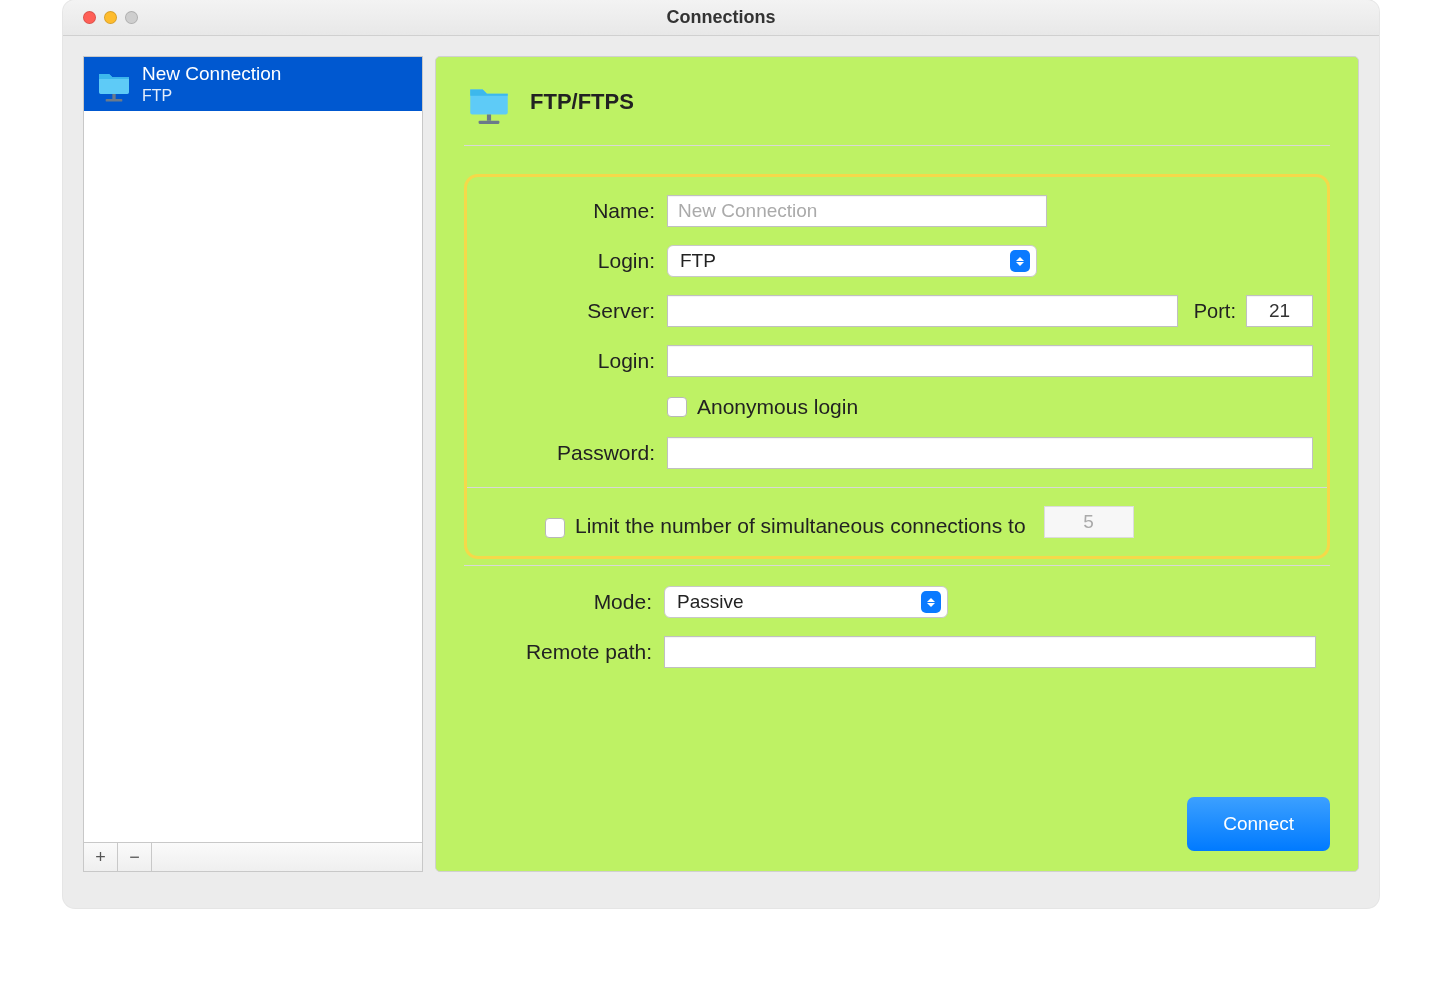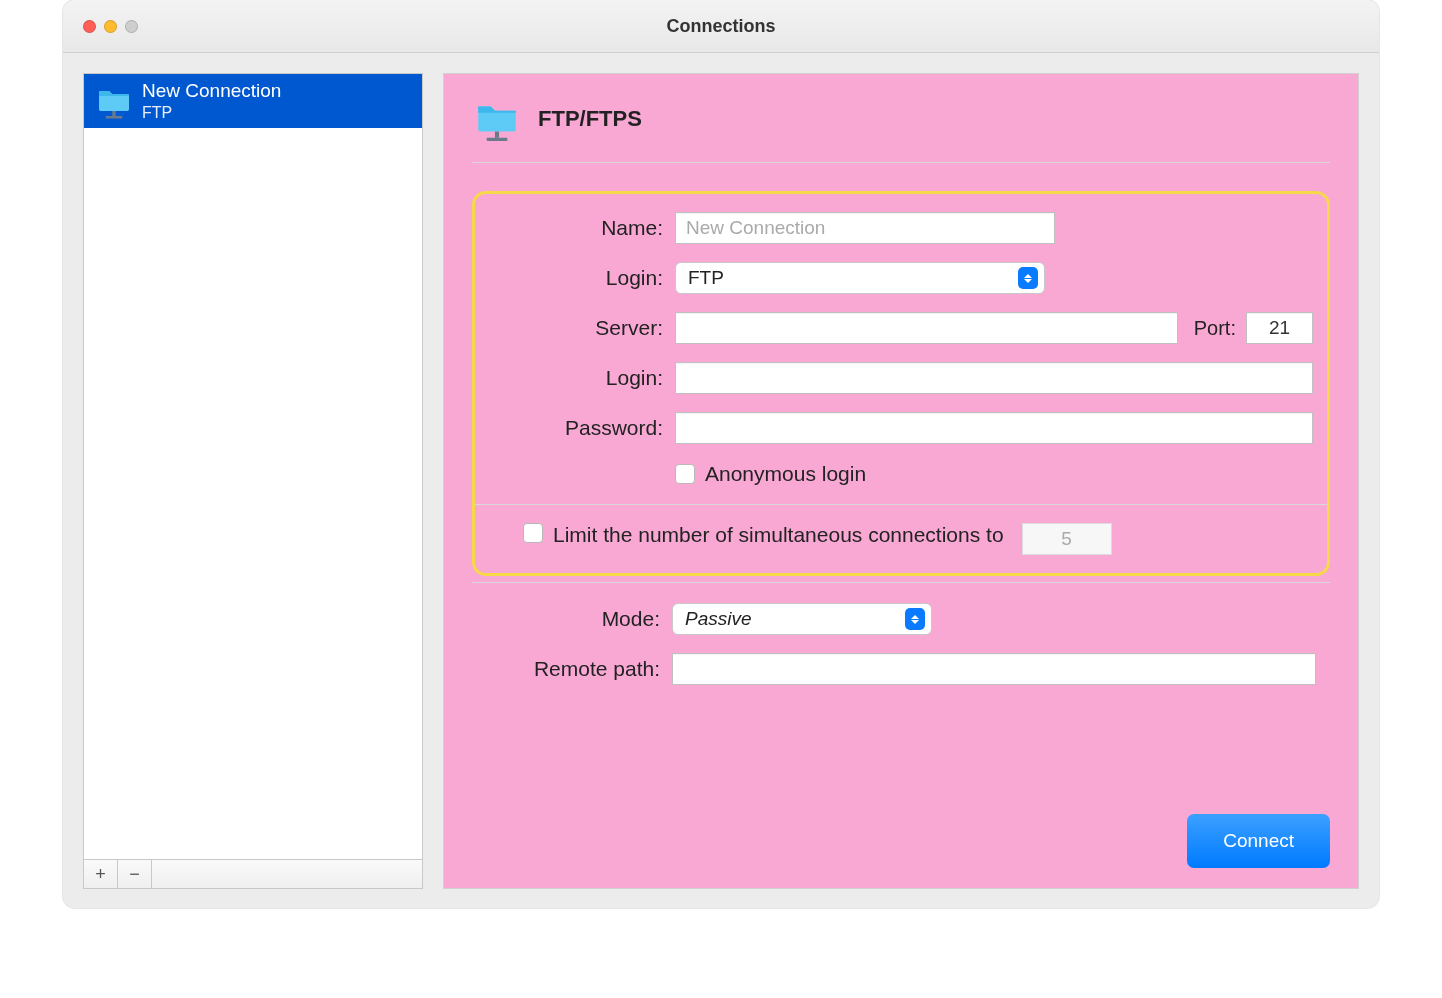--- a/index.html
+++ b/index.html
@@ -21,21 +21,21 @@
       height: 908px;
       margin: 0 auto;
       background: #ececec;
       border-radius: 12px;
       overflow: hidden;
       position: relative;
       box-shadow: 0 0 0 1px rgba(0,0,0,0.1);
     }
 
     .titlebar {
-      height: 53px;
+      height: 36px;
       background: linear-gradient(to bottom, #f3f3f3, #e8e8e8);
       border-bottom: 1px solid #d0d0d0;
       display: flex;
       align-items: center;
       position: relative;
     }
 
     .traffic-lights {
       display: flex;
       gap: 8px;
@@ -58,21 +58,21 @@
       transform: translateX(-50%);
       font-size: 18px;
       font-weight: 600;
       color: #333;
     }
 
     .window-body {
       display: flex;
       height: calc(100% - 52px);
       padding: 20px 20px 20px 0;
-      gap: 20px;
+      gap: 12px;
     }
 
     .sidebar {
       width: 360px;
       display: flex;
       flex-direction: column;
       padding-left: 20px;
     }
 
     .sidebar-list {
@@ -135,23 +135,23 @@
       border-right: 1px solid #c8c8c8;
       cursor: pointer;
     }
 
     .sidebar-footer-spacer {
       flex: 1;
     }
 
     .detail-panel {
       flex: 1;
-      background: #f9a8d4;
+      background: #bef264;
       border: 1px solid #d0d0d0;
-      border-radius: 0;
+      border-radius: 5px;
       padding: 20px 28px;
       display: flex;
       flex-direction: column;
     }
 
     .panel-header {
       display: flex;
       align-items: center;
       gap: 16px;
       padding-bottom: 18px;
@@ -225,21 +225,21 @@
       display: flex;
       align-items: center;
       padding: 0 6px 0 12px;
       font-size: 19px;
       color: #222;
       cursor: pointer;
       position: relative;
     }
 
     .select-control.w-370 { width: 370px; }
-    .select-control.w-260 { width: 260px; font-style: italic; }
+    .select-control.w-260 { width: 284px; }
 
     .select-arrows {
       margin-left: auto;
       width: 20px;
       height: 22px;
       background: #0a7aff;
       border-radius: 5px;
       display: flex;
       flex-direction: column;
       align-items: center;
@@ -293,22 +293,22 @@
     }
 
     .divider {
       height: 1px;
       background: #d8d8d8;
       margin: 18px -14px 18px 0;
     }
 
     .limit-row {
       display: flex;
-      align-items: flex-start;
-      padding-left: 48px;
+      align-items: flex-end;
+      padding-left: 78px;
     }
 
     .limit-input {
       width: 90px;
       height: 32px;
       border: 1px solid #dcdcdc;
       background: #f7f7f7;
       text-align: center;
       font-size: 19px;
       color: #aaa;
@@ -422,28 +422,28 @@
           <div class="port-label">Port:</div>
           <input class="text-input port-input" type="text" value="21" style="">
         </div>
 
         <div class="form-row">
           <div class="form-label">Login:</div>
           <input class="text-input w-full" type="text" value="" style="">
         </div>
 
         <div class="form-row">
-          <div class="form-label">Password:</div>
-          <input class="text-input w-full" type="password" value="" style="">
-        </div>
-
-        <div class="form-row">
           <div class="form-label"></div>
           <div class="checkbox"></div>
           <div class="checkbox-label">Anonymous login</div>
+        </div>
+
+        <div class="form-row">
+          <div class="form-label">Password:</div>
+          <input class="text-input w-full" type="password" value="" style="">
         </div>
 
         <div class="divider"></div>
 
         <div class="limit-row">
           <div class="checkbox"></div>
           <div class="checkbox-label">Limit the number of simultaneous connections to</div>
           <input class="limit-input" type="text" disabled="" value="5" style="">
         </div>
 

